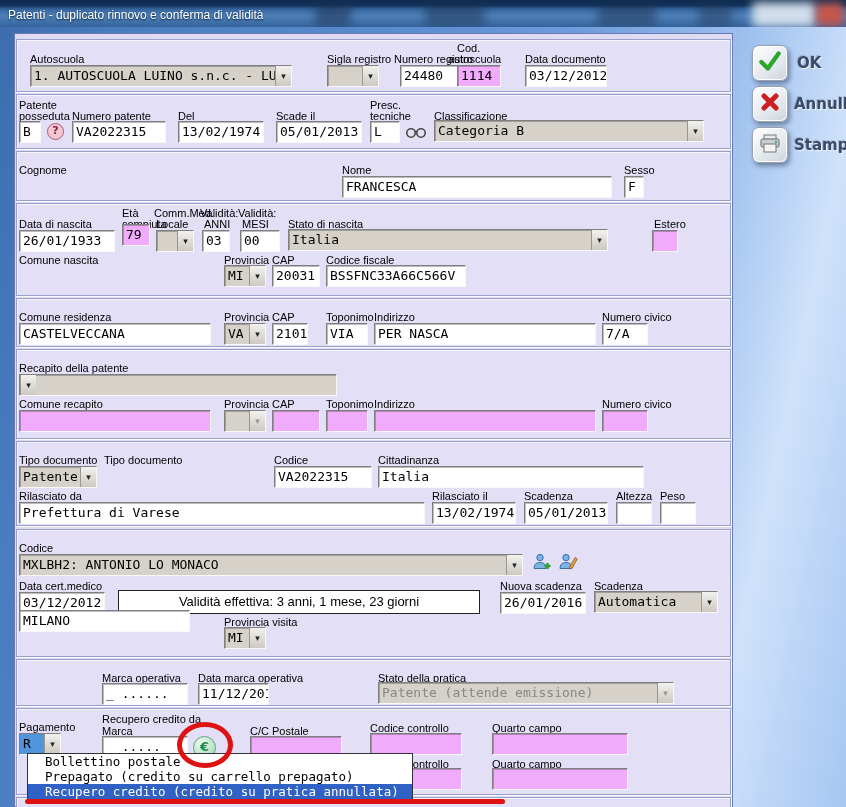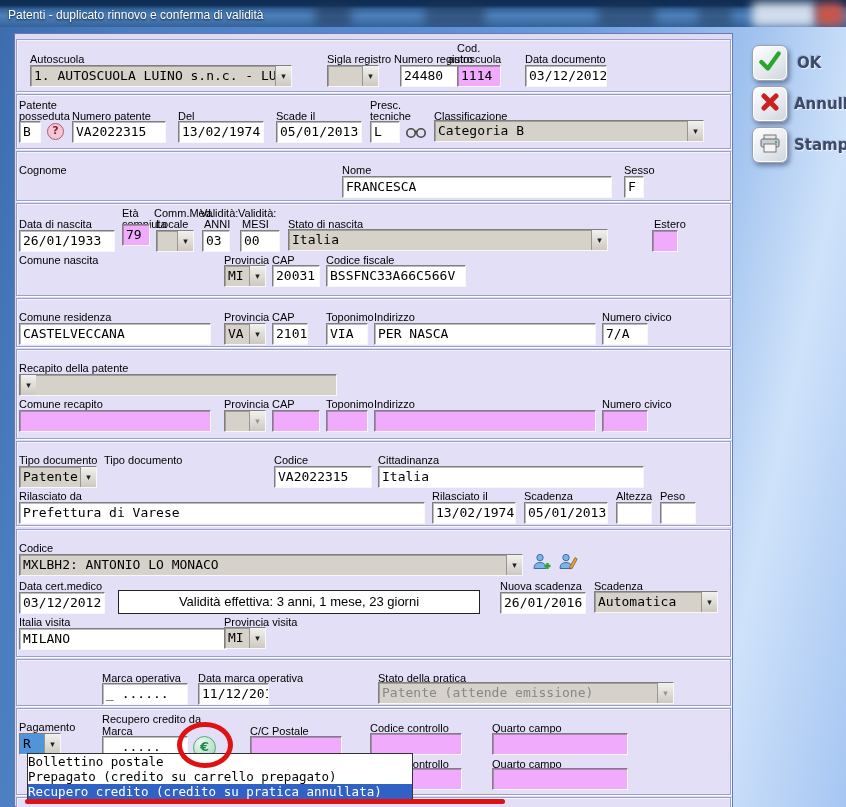--- a/index.html
+++ b/index.html
@@ -26,21 +26,21 @@
   .combo.gray .cv{color:#878787}
   .icon-btn{position:absolute;cursor:pointer}
   .help{width:17px;height:17px;border-radius:50%;background:#f2c7d4;border:1.5px solid #b05a74;
     color:#8a2040;font:bold 11px/14px "DejaVu Sans",sans-serif;text-align:center}
   .euro{width:23px;height:23px;border-radius:50%;background:radial-gradient(circle at 35% 30%,#eefaf2,#9ed4b2);
     border:1.5px solid #58a878;color:#1f8a48;font:bold 13px/20px "DejaVu Sans",sans-serif;text-align:center}
   .validity-box{position:absolute;height:24px;background:#fff;border:1px solid #222;
     font:13px/22px "Liberation Sans",sans-serif;text-align:center;white-space:nowrap;overflow:hidden}
   
   #payment-list{position:absolute;left:27px;top:753px;width:386px;background:#fff;border:1px solid #333;z-index:50}
-  #payment-list .it{font:12.5px/15px "DejaVu Sans Mono",monospace;height:15px;padding-left:0;white-space:nowrap;overflow:hidden;color:#000;cursor:pointer}
+  #payment-list .it{font:12.5px/15px "DejaVu Sans Mono",monospace;height:15px;padding-left:17px;white-space:nowrap;overflow:hidden;color:#000;cursor:pointer}
   #payment-list .it.sel{background:#2f62c4;color:#fff}
   
   .anno-ellipse{position:absolute;border:5px solid #de1212;border-radius:50%;z-index:55;pointer-events:none}
   .anno-line{position:absolute;background:#de1212;border-radius:3px;z-index:60;pointer-events:none}
   
   .act-btn{position:absolute;left:752px;width:36px;height:36px;border-radius:7px;cursor:pointer;
     background:linear-gradient(145deg,#ffffff,#e4e8ee 60%,#ced4dd);border:1px solid #9aa2b0;
     box-shadow:2px 3px 5px rgba(0,10,40,.4), inset 0 0 0 1px #fff;display:flex;align-items:center;justify-content:center}
   .act-lbl{position:absolute;font:bold 15px "DejaVu Sans",sans-serif;color:#3b4a68;
     text-shadow:1px 1px 1px rgba(255,255,255,.75),-1px -1px 1px rgba(0,0,40,.18);white-space:nowrap}
@@ -314,21 +314,21 @@
       <div class="lbl" style="left:483px;top:50px">Nuova scadenza</div>
       <div class="inp" style="left:483px;top:62px;width:86px">
           <span class="val">26/01/2016</span>
         </div>
       <div class="lbl" style="left:577px;top:50px">Scadenza</div>
       <div class="combo" style="left:577px;top:61px;width:124px">
         <span class="cv">Automatica</span>
           <span class="ar">▾</span>
       </div>
       <div class="lbl" style="left:2px;top:86px">Italia visita</div>
-      <div class="inp" style="left:2px;top:98px;width:208px">
+      <div class="inp" style="left:2px;top:80px;width:171px">
           <span class="val">MILANO</span>
         </div>
       <div class="lbl" style="left:207px;top:86px">Provincia visita</div>
       <div class="combo" style="left:207px;top:97px;width:42px">
         <span class="cv">MI</span>
           <span class="ar">▾</span>
       </div>
     </div>
 
     <div class="sect" style="top:625px;height:47px">

